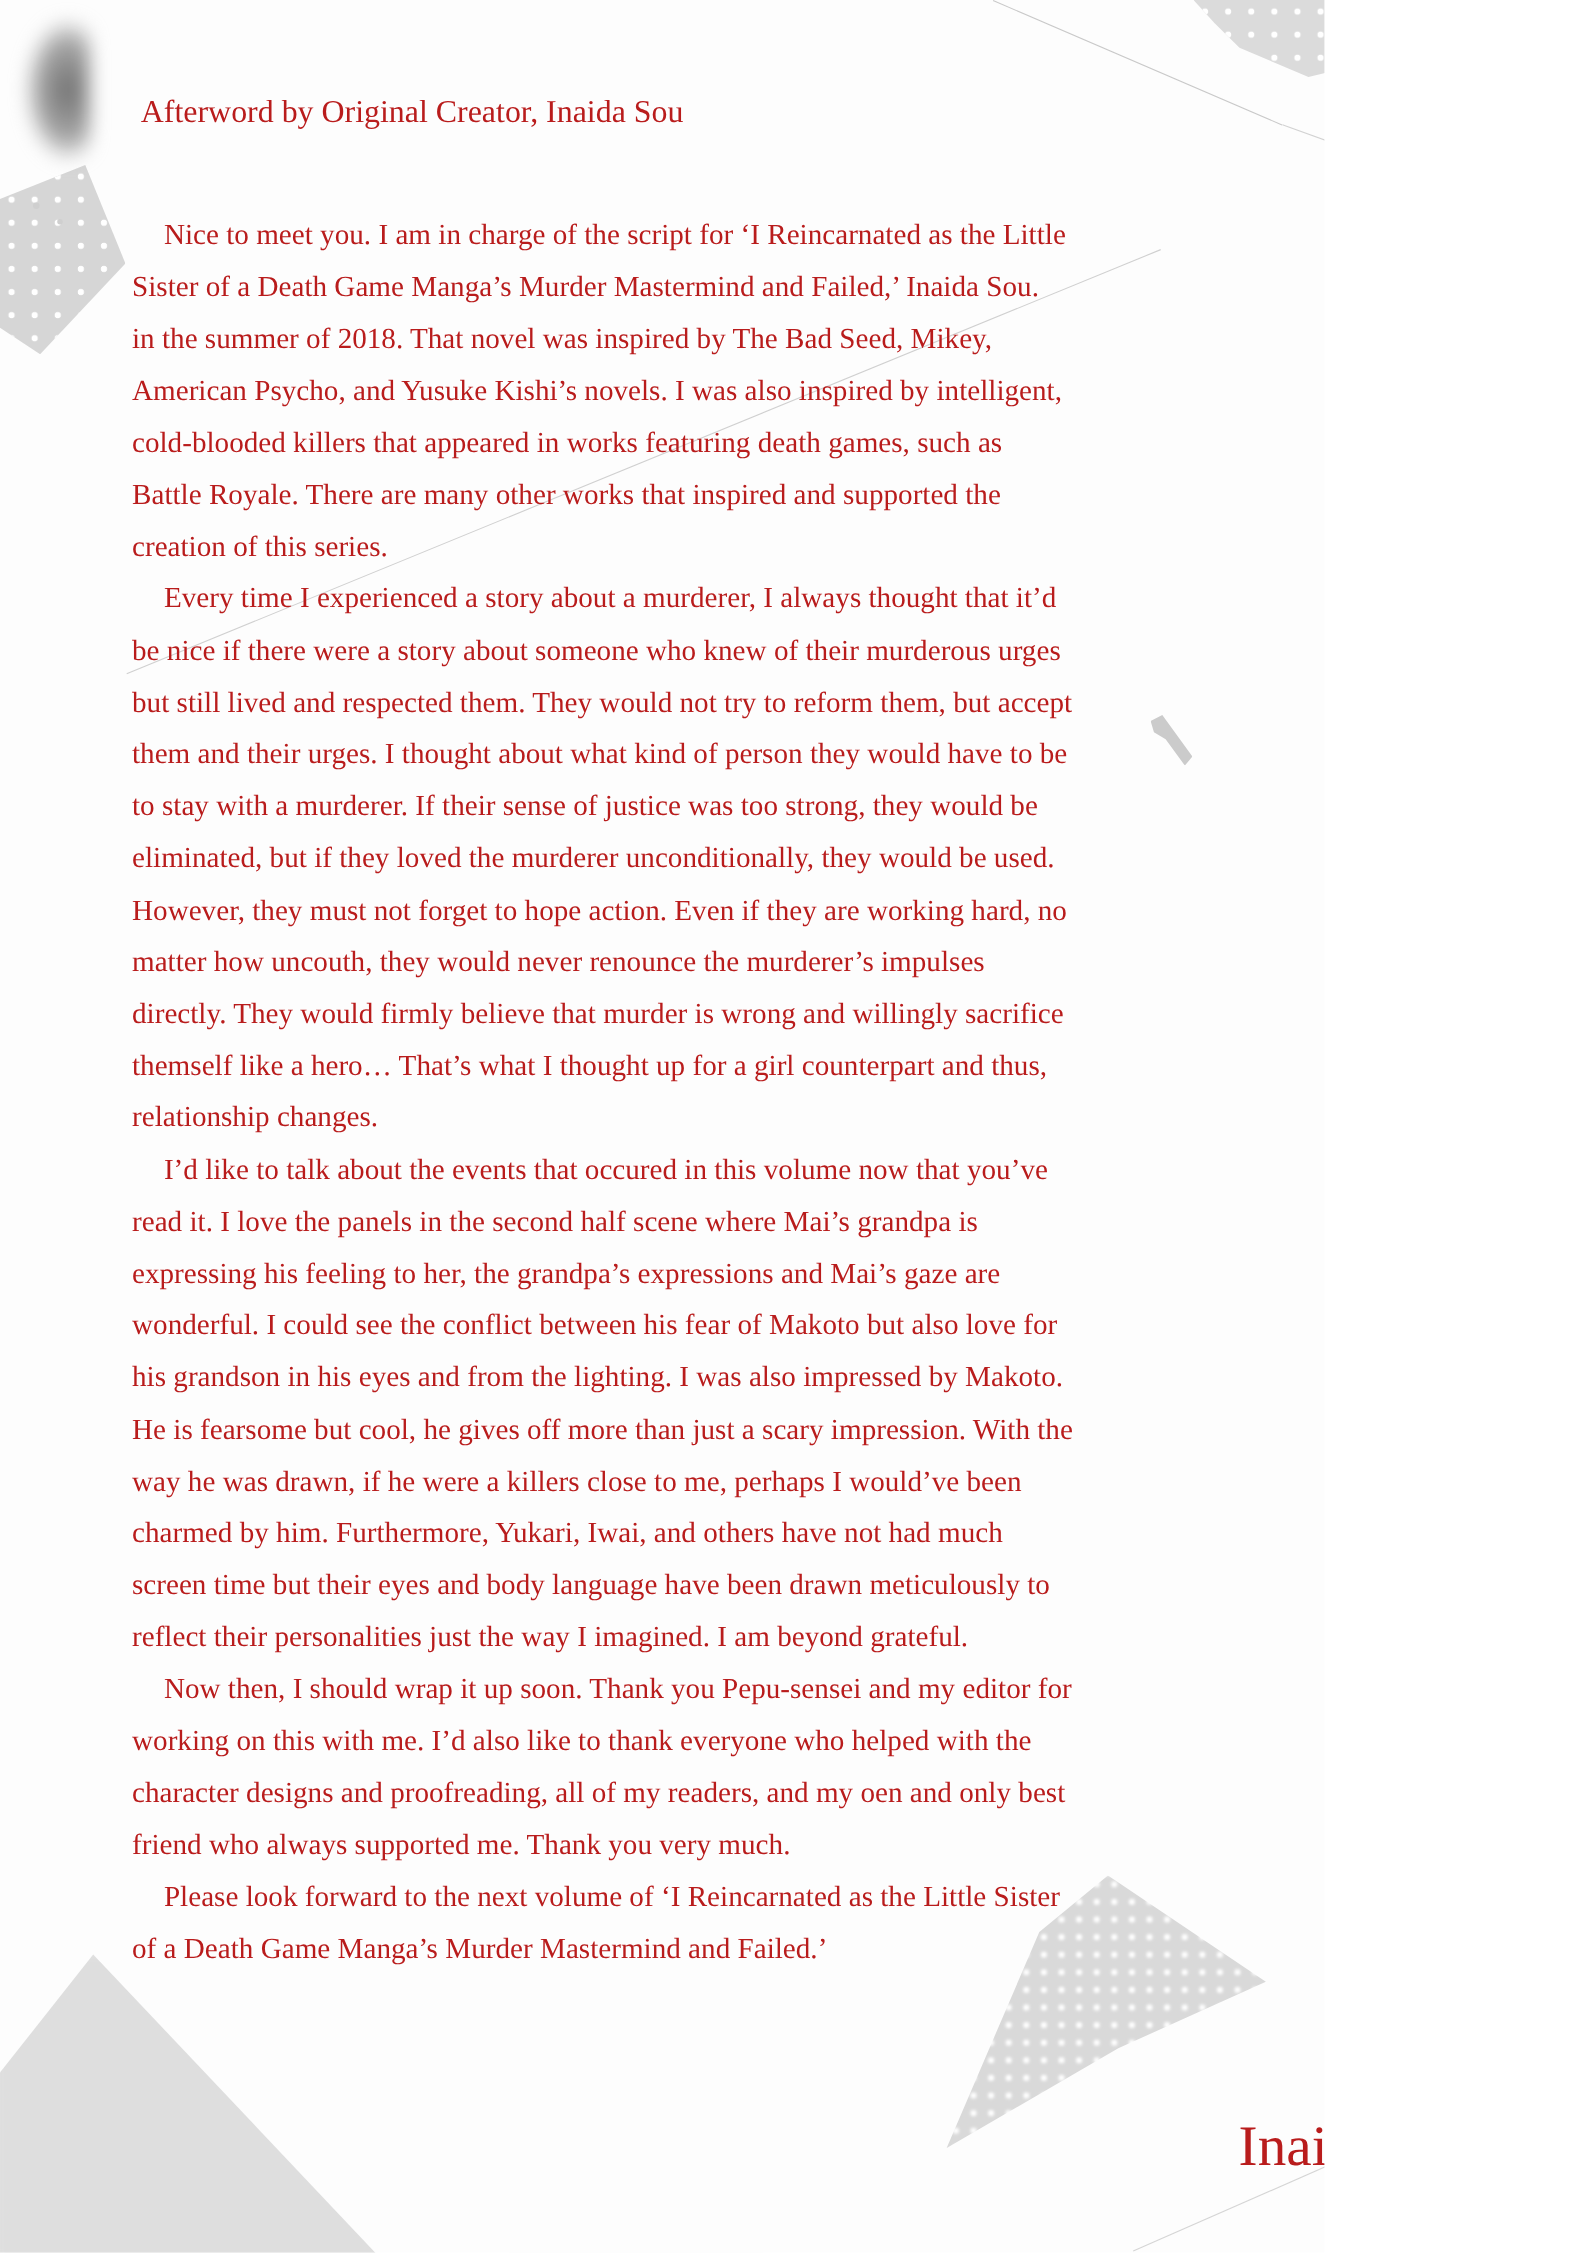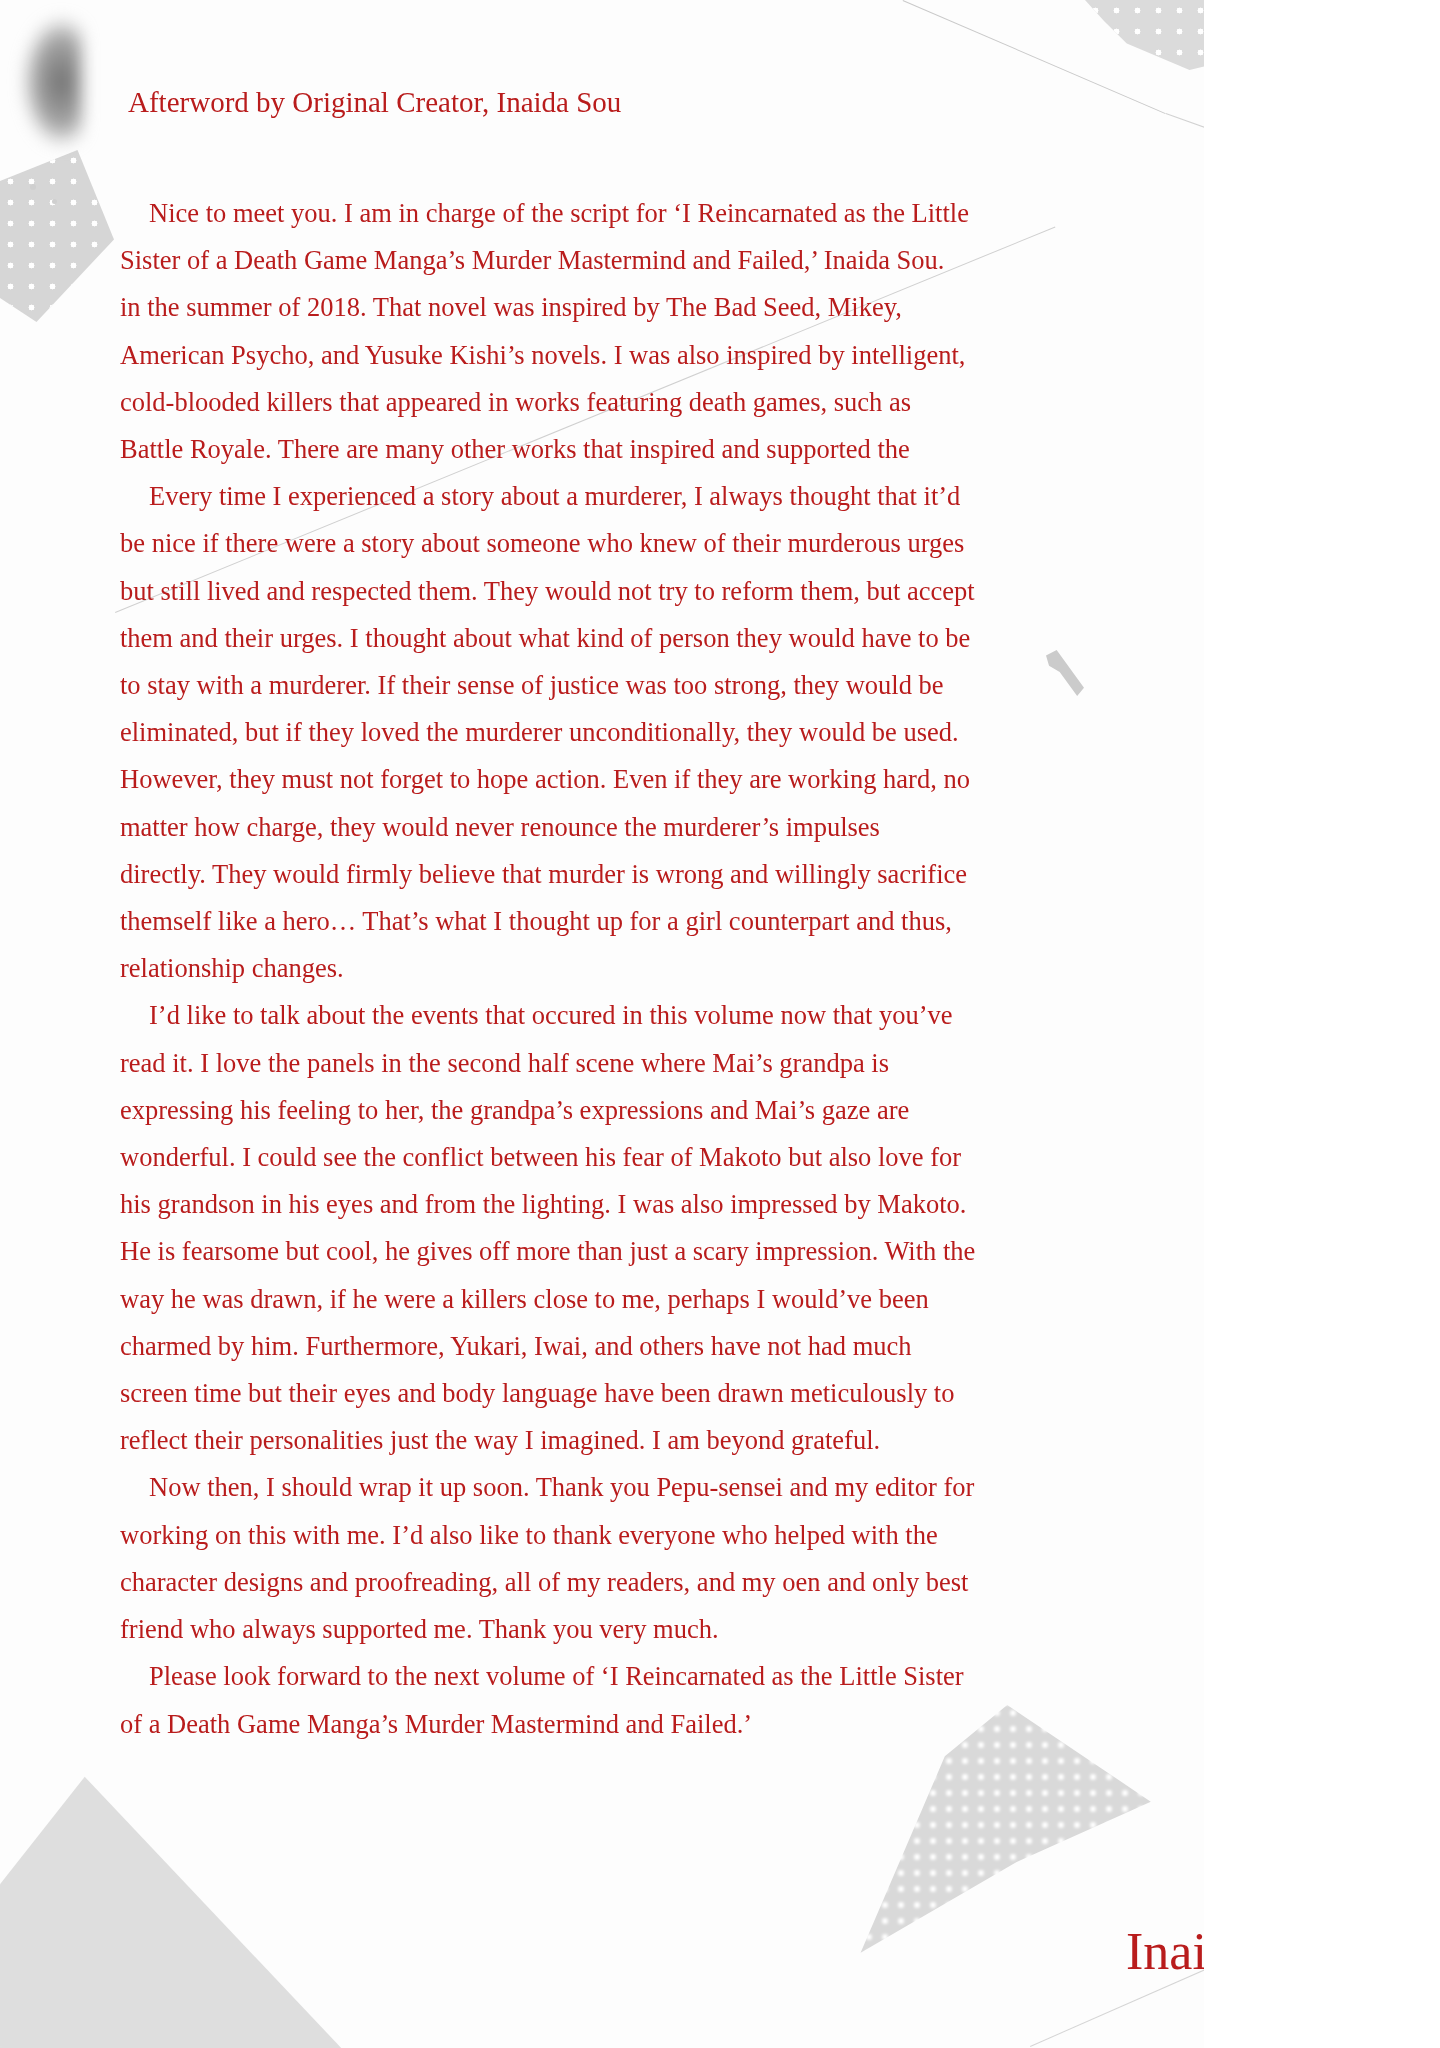--- a/index.html
+++ b/index.html
@@ -106,30 +106,31 @@
   <div class="body-text">
       <div class="para">
         <div class="line first">Nice to meet you. I am in charge of the script for ‘I Reincarnated as the Little</div>
         <div class="line">Sister of a Death Game Manga’s Murder Mastermind and Failed,’ Inaida Sou.</div>
       </div>
       <div class="para">
         <div class="line">in the summer of 2018. That novel was inspired by The Bad Seed, Mikey,</div>
         <div class="line">American Psycho, and Yusuke Kishi’s novels. I was also inspired by intelligent,</div>
         <div class="line">cold-blooded killers that appeared in works featuring death games, such as</div>
         <div class="line">Battle Royale. There are many other works that inspired and supported the</div>
+        <div class="line">creation of this series.</div>
       </div>
       <div class="para">
         <div class="line first">Every time I experienced a story about a murderer, I always thought that it’d</div>
         <div class="line">be nice if there were a story about someone who knew of their murderous urges</div>
         <div class="line">but still lived and respected them. They would not try to reform them, but accept</div>
         <div class="line">them and their urges. I thought about what kind of person they would have to be</div>
         <div class="line">to stay with a murderer. If their sense of justice was too strong, they would be</div>
         <div class="line">eliminated, but if they loved the murderer unconditionally, they would be used.</div>
         <div class="line">However, they must not forget to hope action. Even if they are working hard, no</div>
-        <div class="line">matter how charge, they would never renounce the murderer’s impulses</div>
+        <div class="line">matter how uncouth, they would never renounce the murderer’s impulses</div>
         <div class="line">directly. They would firmly believe that murder is wrong and willingly sacrifice</div>
         <div class="line">themself like a hero… That’s what I thought up for a girl counterpart and thus,</div>
         <div class="line">relationship changes.</div>
       </div>
       <div class="para">
         <div class="line first">I’d like to talk about the events that occured in this volume now that you’ve</div>
         <div class="line">read it. I love the panels in the second half scene where Mai’s grandpa is</div>
         <div class="line">expressing his feeling to her, the grandpa’s expressions and Mai’s gaze are</div>
         <div class="line">wonderful. I could see the conflict between his fear of Makoto but also love for</div>
         <div class="line">his grandson in his eyes and from the lighting. I was also impressed by Makoto.</div>

